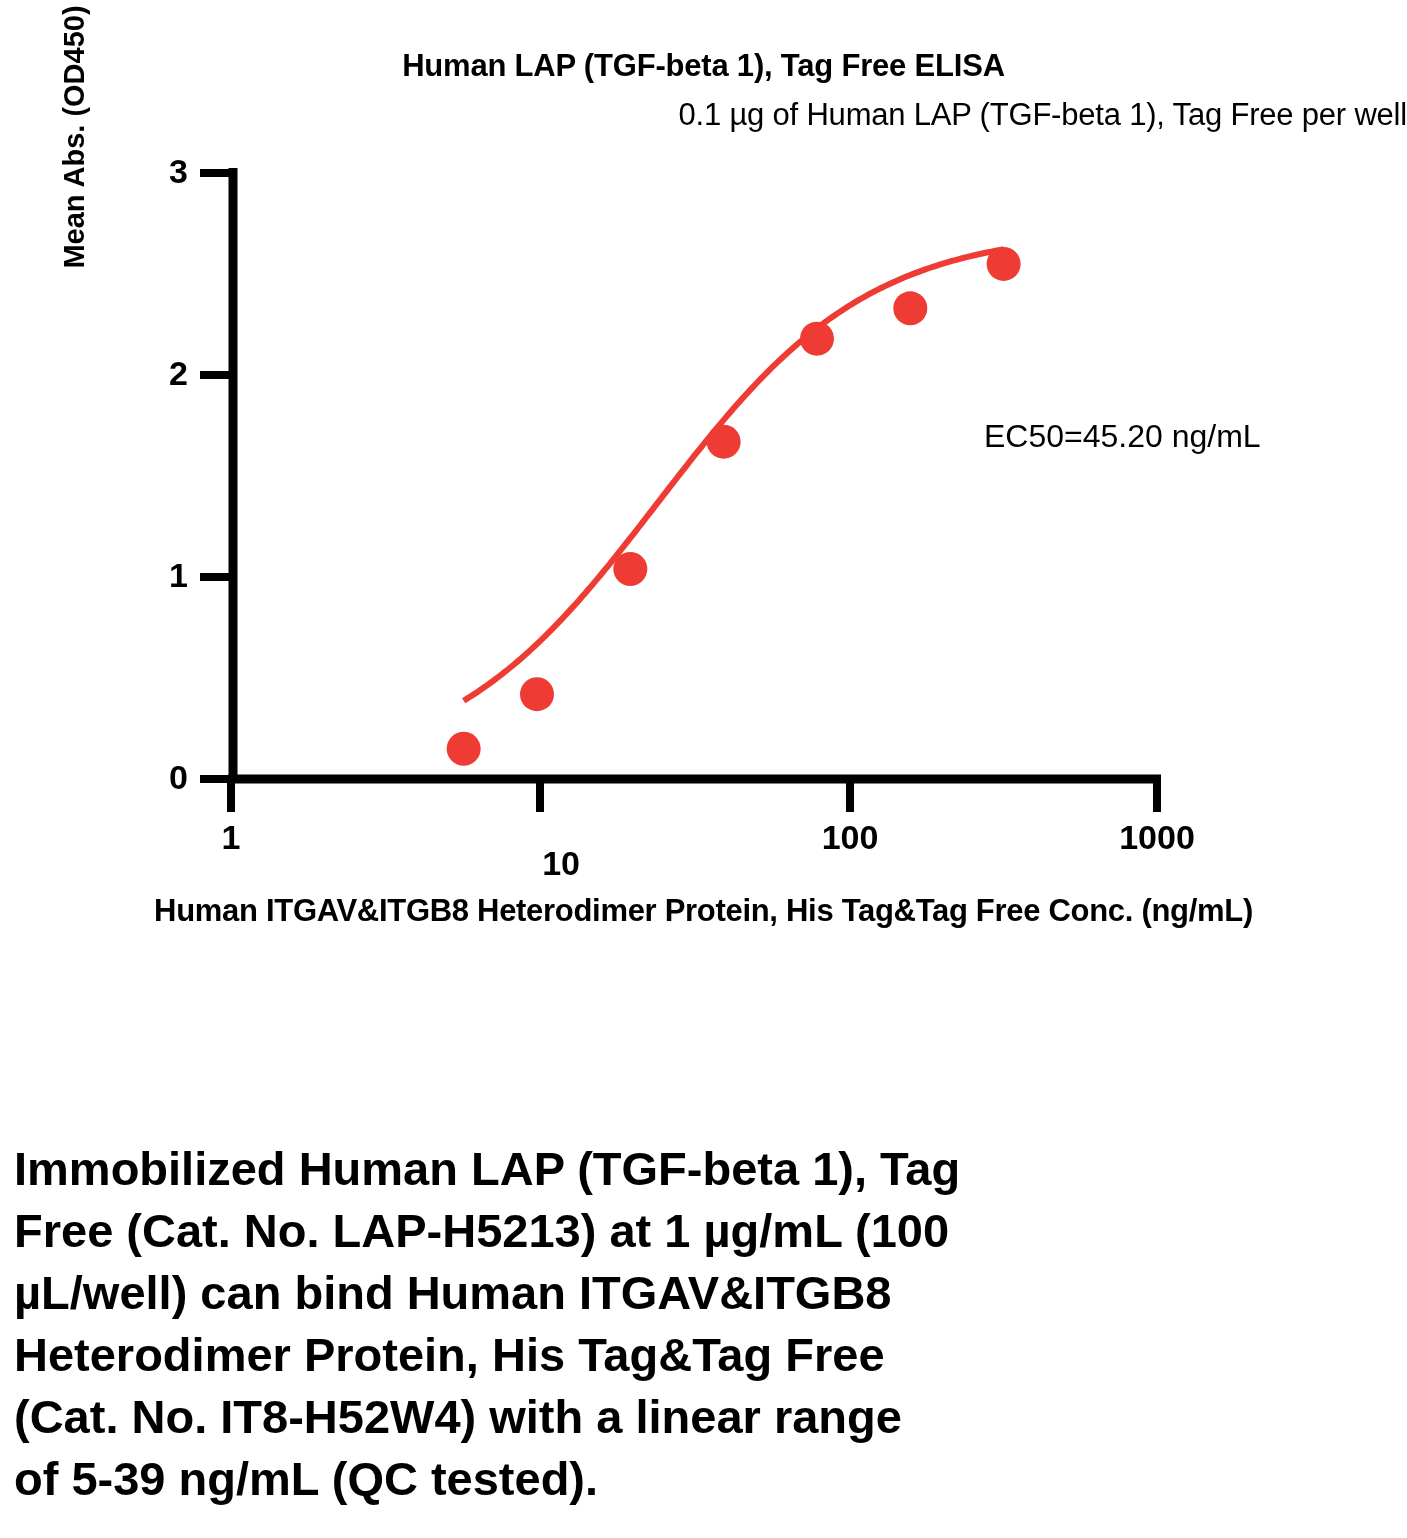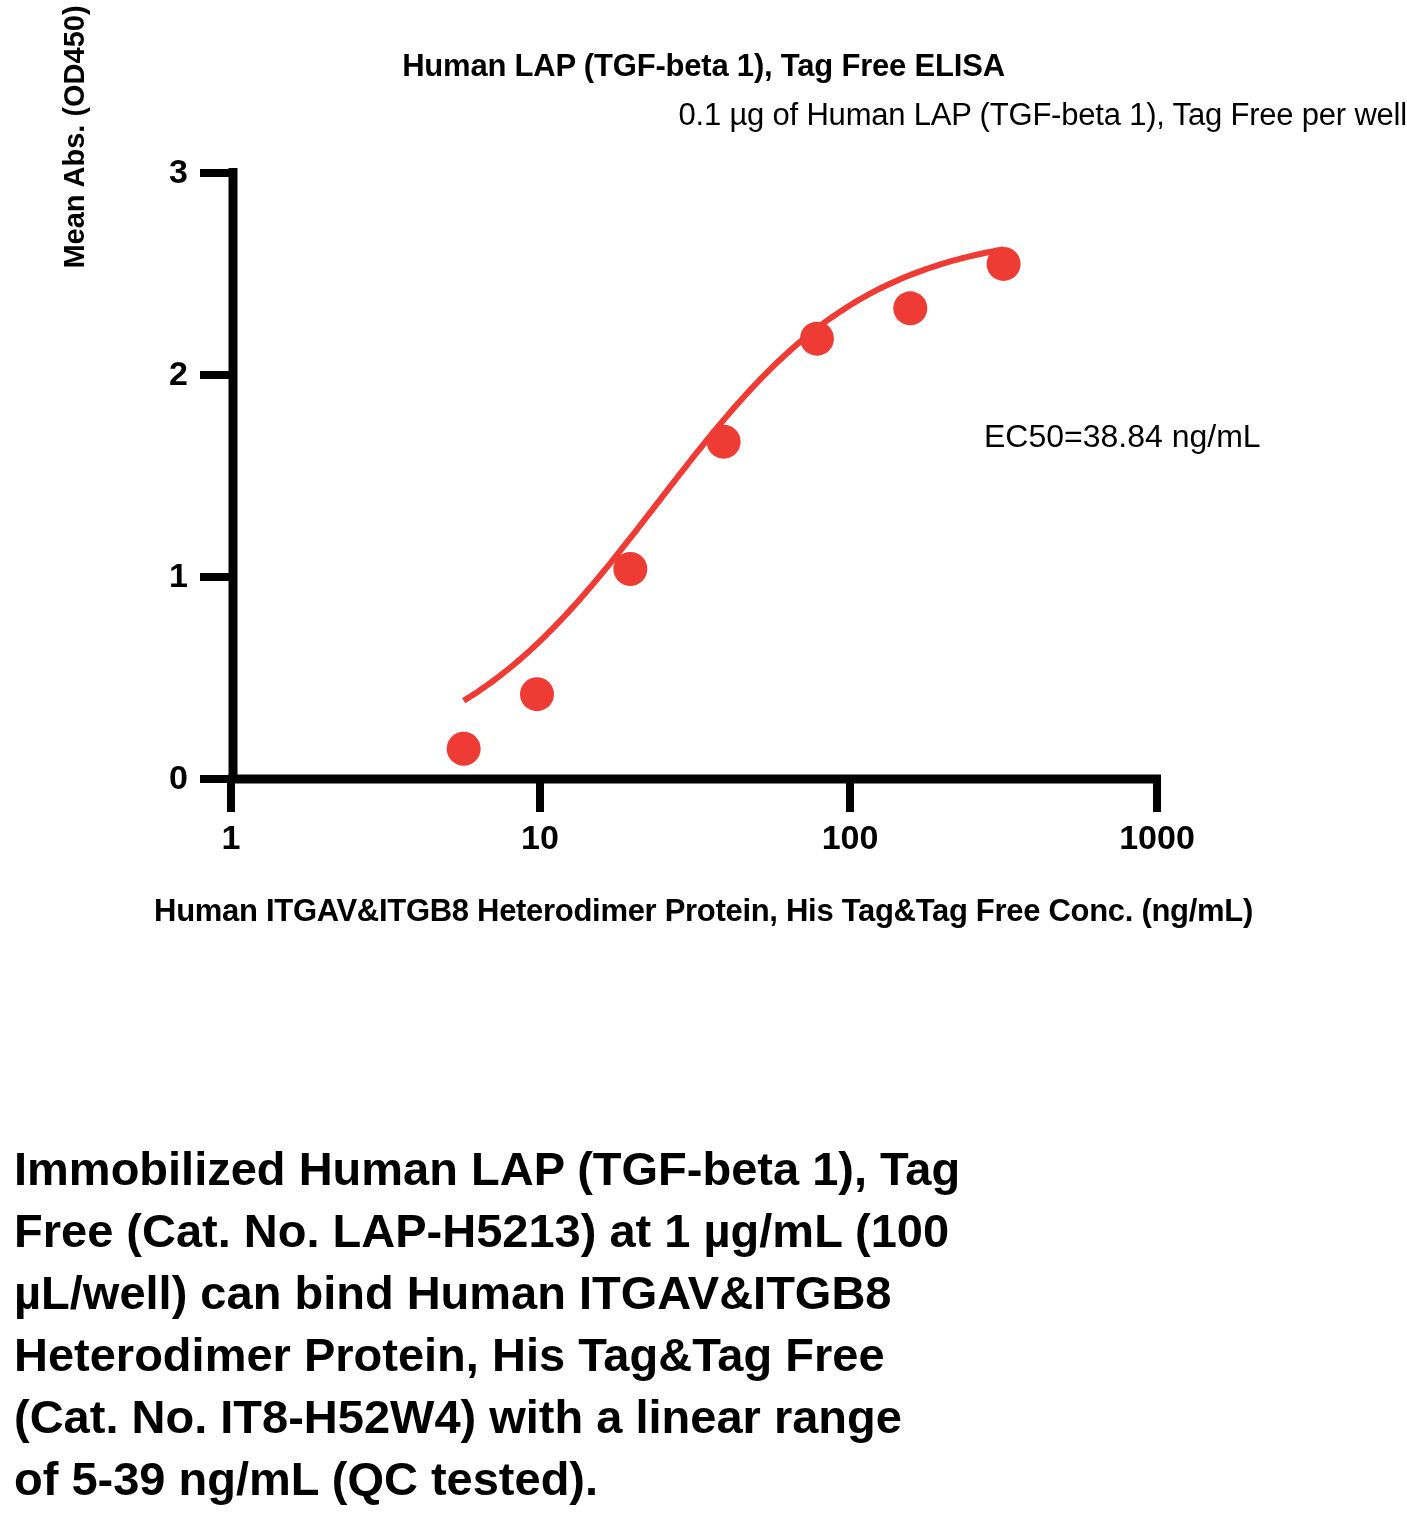--- a/index.html
+++ b/index.html
@@ -156,26 +156,26 @@
         <circle cx="1003.60" cy="263.90" r="17" fill="#EE3B33"></circle>
       </g>
   </svg>
 
   <div class="tick-label ytick-label" style="left:146px; top:152px;">3</div>
   <div class="tick-label ytick-label" style="left:146px; top:354px;">2</div>
   <div class="tick-label ytick-label" style="left:146px; top:556px;">1</div>
   <div class="tick-label ytick-label" style="left:146px; top:758px;">0</div>
 
   <div class="tick-label" style="left:191px; top:818px; width:80px;">1</div>
-  <div class="tick-label" style="left:500px; top:818px; width:80px;">10</div>
+  <div class="tick-label" style="left:500px; top:844px; width:80px;text-align:right;">10</div>
   <div class="tick-label" style="left:800px; top:818px; width:100px;">100</div>
   <div class="tick-label" style="left:1097px; top:818px; width:120px;">1000</div>
 
   <div class="ylabel">Mean Abs. (OD450)</div>
-  <div class="ec50">EC50=38.84 ng/mL</div>
+  <div class="ec50">EC50=45.20 ng/mL</div>
   <div class="xlabel">Human ITGAV&amp;ITGB8 Heterodimer Protein, His Tag&amp;Tag Free Conc. (ng/mL)</div>
 </div>
 
 <div id="caption">
   <span class="cap-line">Immobilized Human LAP (TGF-beta 1), Tag</span>
   <span class="cap-line">Free (Cat. No. LAP-H5213) at 1 µg/mL (100</span>
   <span class="cap-line">µL/well) can bind Human ITGAV&amp;ITGB8</span>
   <span class="cap-line">Heterodimer Protein, His Tag&amp;Tag Free</span>
   <span class="cap-line">(Cat. No. IT8-H52W4) with a linear range</span>
   <span class="cap-line">of 5-39 ng/mL (QC tested).</span>

